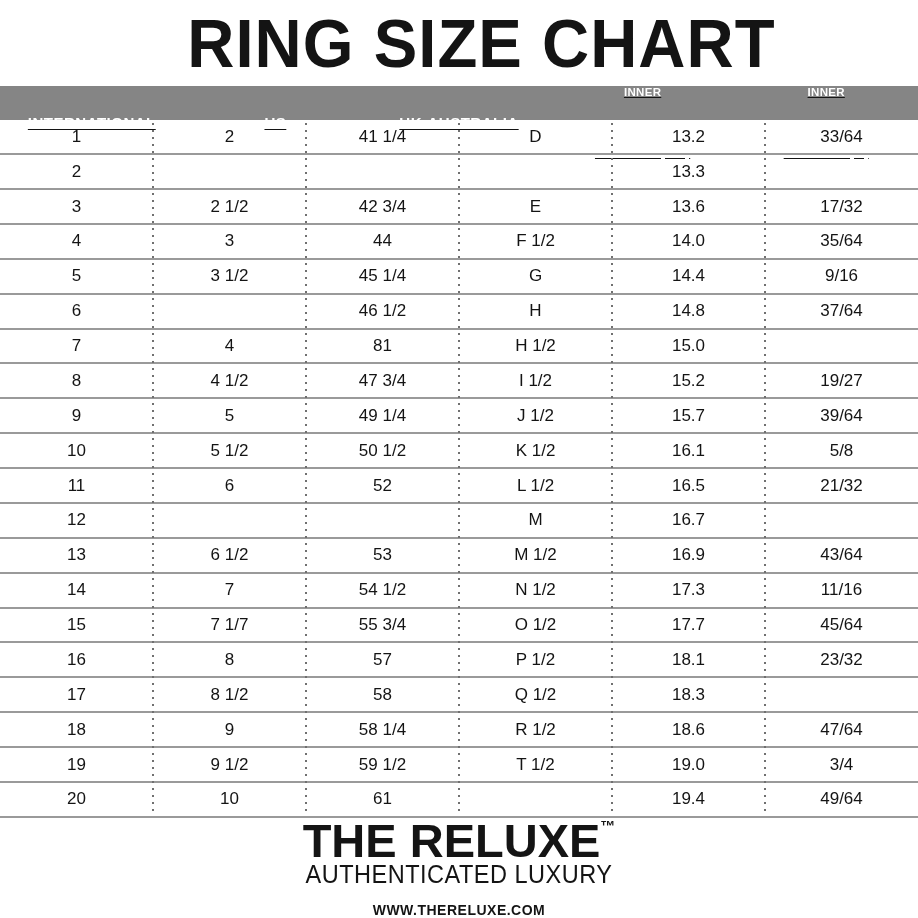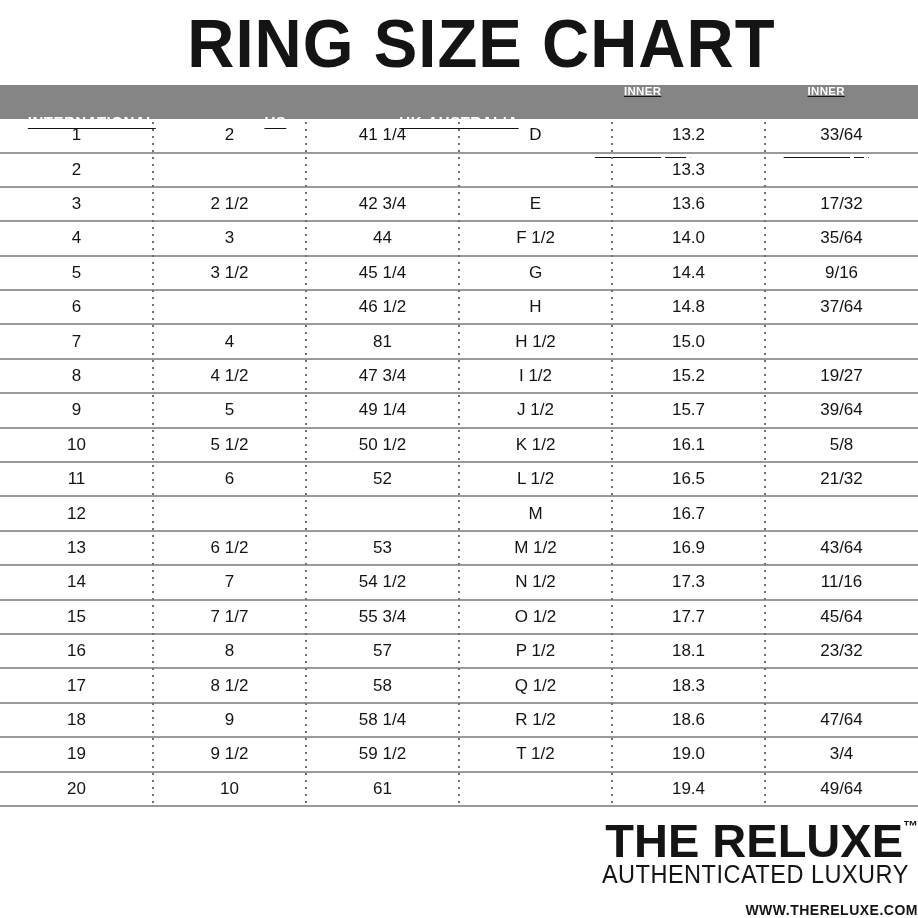--- a/index.html
+++ b/index.html
@@ -85,22 +85,22 @@
     background: repeating-linear-gradient(
       to bottom,
       var(--dot-line, #707070) 0 2px,
       transparent 2px 7px
     );
     pointer-events: none;
   }
   
   .footer {
     flex: 1;
-    text-align: right;
-    padding-top: 12px;
+    text-align: center;
+    padding-top: 1px;
   }
   .brand {
     font-size: 47px;
     font-weight: 900;
     line-height: 0.92;
     letter-spacing: 0px;
     white-space: nowrap;
   }
   .brand .tm {
     font-size: 15px;

